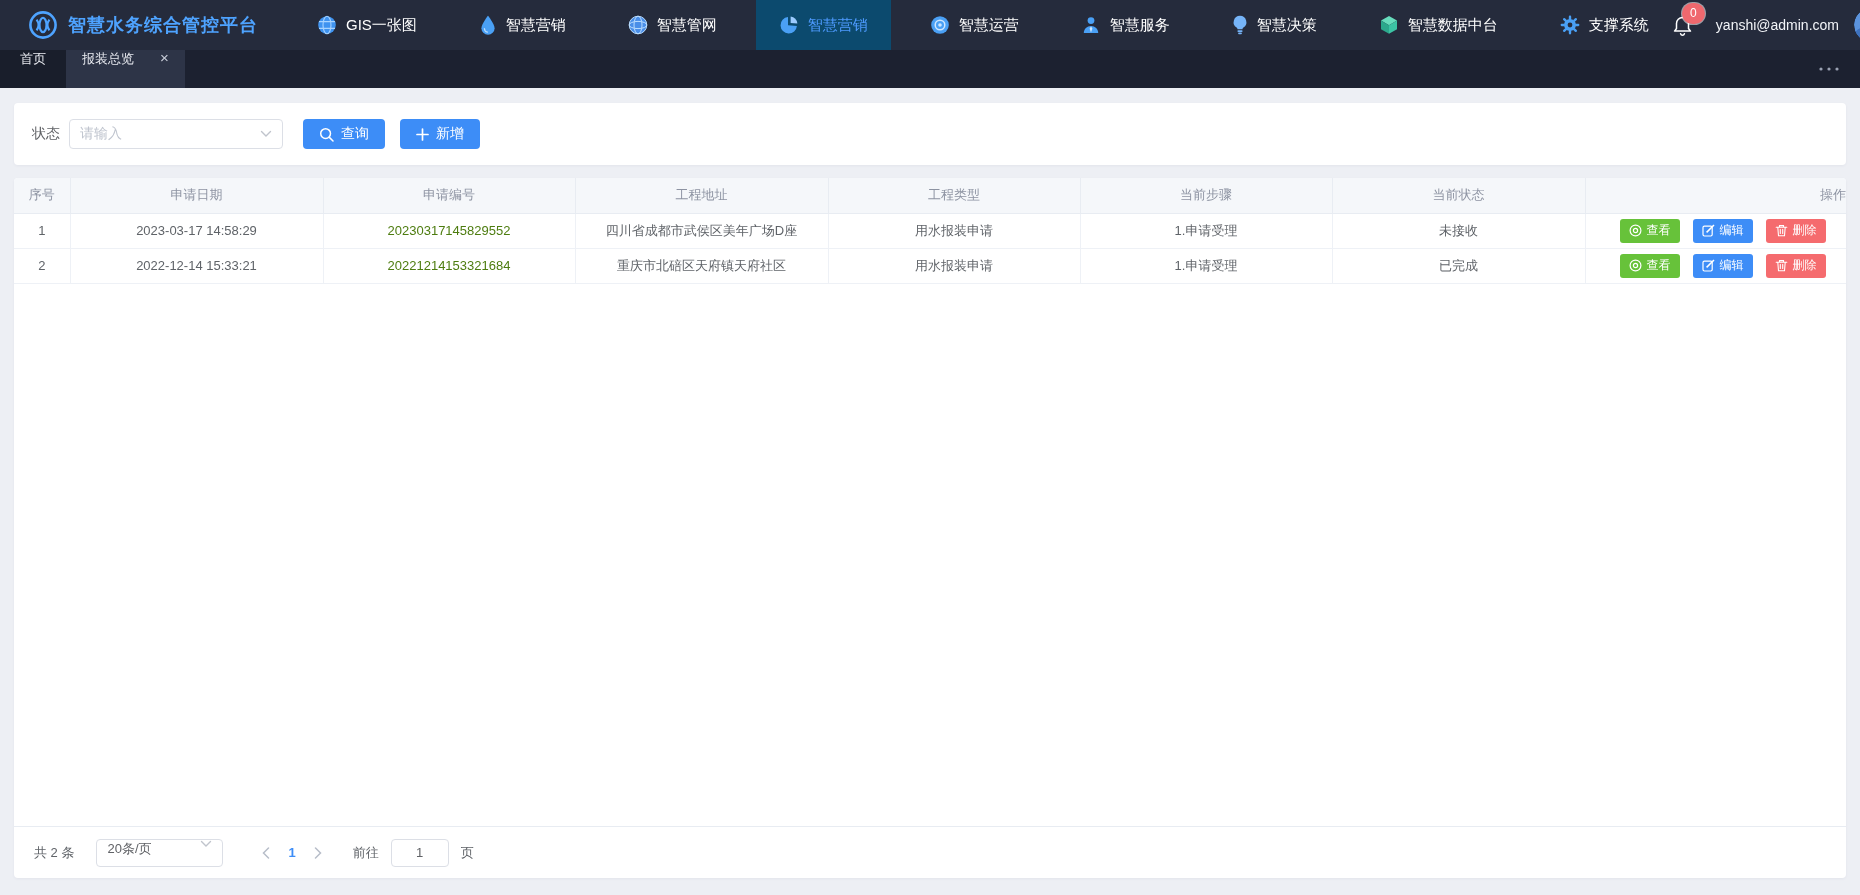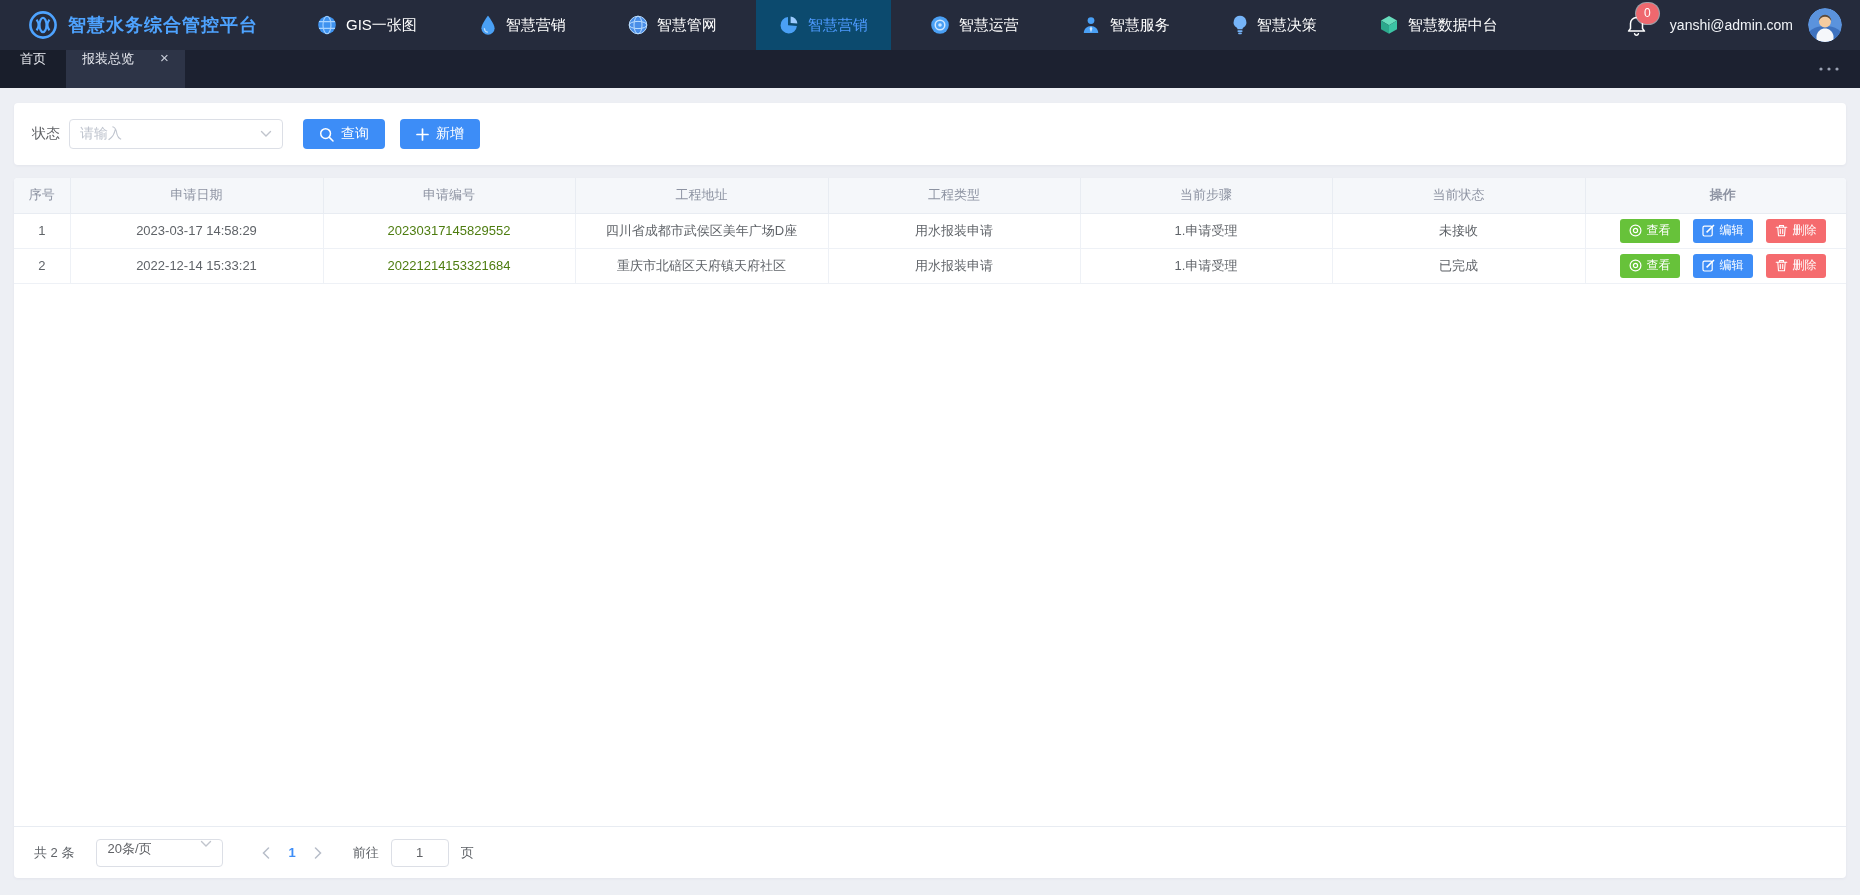--- a/index.html
+++ b/index.html
@@ -43,21 +43,21 @@
                  display:inline-flex; align-items:center; gap:7px; padding:0 16px; cursor:pointer;
                  font-family:inherit; }
   .search-btn { margin-left:20px; }
   .add-btn { margin-left:15px; }
 
   .table-card { margin-top:13px; height:700px; display:flex; flex-direction:column; overflow:hidden; }
   .table-wrap { flex:1; }
   table { width:100%; border-collapse:collapse; table-layout:fixed; }
   th { height:35px; background:#f5f7fa; color:#8d93a2; font-size:13px; font-weight:500;
        border-right:1px solid #e8ecf2; border-bottom:1px solid #e8ecf2; text-align:center; }
-  th:last-child { border-right:none; text-align:center; padding-left:14px;font-weight:bold; }
+  th:last-child { border-right:none; text-align:right; padding-left:14px; }
   td { height:35px; font-size:13px; color:#5f6368; text-align:center;
        border-right:1px solid #eef1f6; border-bottom:1px solid #eef1f6; white-space:nowrap; }
   td:last-child { border-right:none; text-align:left; padding-left:34px; }
   a.link { color:#4d7c0f; text-decoration:none; cursor:pointer; }
   .row-btn { display:inline-flex; align-items:center; gap:5px; height:24px; padding:0 9px; border:none;
              border-radius:3px; color:#fff; font-size:12px; margin-right:13px; cursor:pointer; font-family:inherit; }
   .btn-view { background:#67c23a; }
   .btn-edit { background:#3d8df7; }
   .btn-del  { background:#f56b6e; }
 
@@ -160,20 +160,39 @@
       </div>
       <div class="nav-item">
         <span class="nav-icon">
           <svg width="20" height="20" viewBox="0 0 20 20">
             <path d="M10 1 18 5.6 10 10.2 2 5.6Z" fill="#67dcbc"></path>
             <path d="M2 5.6l8 4.6v8.6L2 14.2Z" fill="#2ca88c"></path>
             <path d="M18 5.6l-8 4.6v8.6l8-4.6Z" fill="#3cc3a4"></path>
           </svg>
         </span>
         <span class="nav-label">智慧数据中台</span>
+      </div>
+      <div class="nav-item">
+        <span class="nav-icon">
+          <svg width="20" height="20" viewBox="0 0 20 20">
+            <g fill="#4aa0f5">
+              <circle cx="10" cy="10" r="6"></circle>
+              <rect x="8.8" y="0.6" width="2.4" height="4.4" rx="1.1"></rect>
+              <rect x="8.8" y="0.6" width="2.4" height="4.4" rx="1.1" transform="rotate(45 10 10)"></rect>
+              <rect x="8.8" y="0.6" width="2.4" height="4.4" rx="1.1" transform="rotate(90 10 10)"></rect>
+              <rect x="8.8" y="0.6" width="2.4" height="4.4" rx="1.1" transform="rotate(135 10 10)"></rect>
+              <rect x="8.8" y="0.6" width="2.4" height="4.4" rx="1.1" transform="rotate(180 10 10)"></rect>
+              <rect x="8.8" y="0.6" width="2.4" height="4.4" rx="1.1" transform="rotate(225 10 10)"></rect>
+              <rect x="8.8" y="0.6" width="2.4" height="4.4" rx="1.1" transform="rotate(270 10 10)"></rect>
+              <rect x="8.8" y="0.6" width="2.4" height="4.4" rx="1.1" transform="rotate(315 10 10)"></rect>
+            </g>
+            <circle cx="10" cy="10" r="2.4" fill="#252b3c"></circle>
+          </svg>
+        </span>
+        <span class="nav-label">支撑系统</span>
       </div>
     </nav>
   <div class="nav-right">
     <span class="bell-wrap">
       <span style="display:flex">
           <svg width="21" height="23" viewBox="0 0 21 23" fill="none" stroke="#fff" stroke-width="1.5" stroke-linejoin="round" stroke-linecap="round">
             <path d="M4.5 14.5v-5a6 6 0 0 1 12 0v5l2 2.6H2.5Z"></path>
             <path d="M8.6 19.8a2 2 0 0 0 3.8 0"></path>
           </svg>
         </span>

